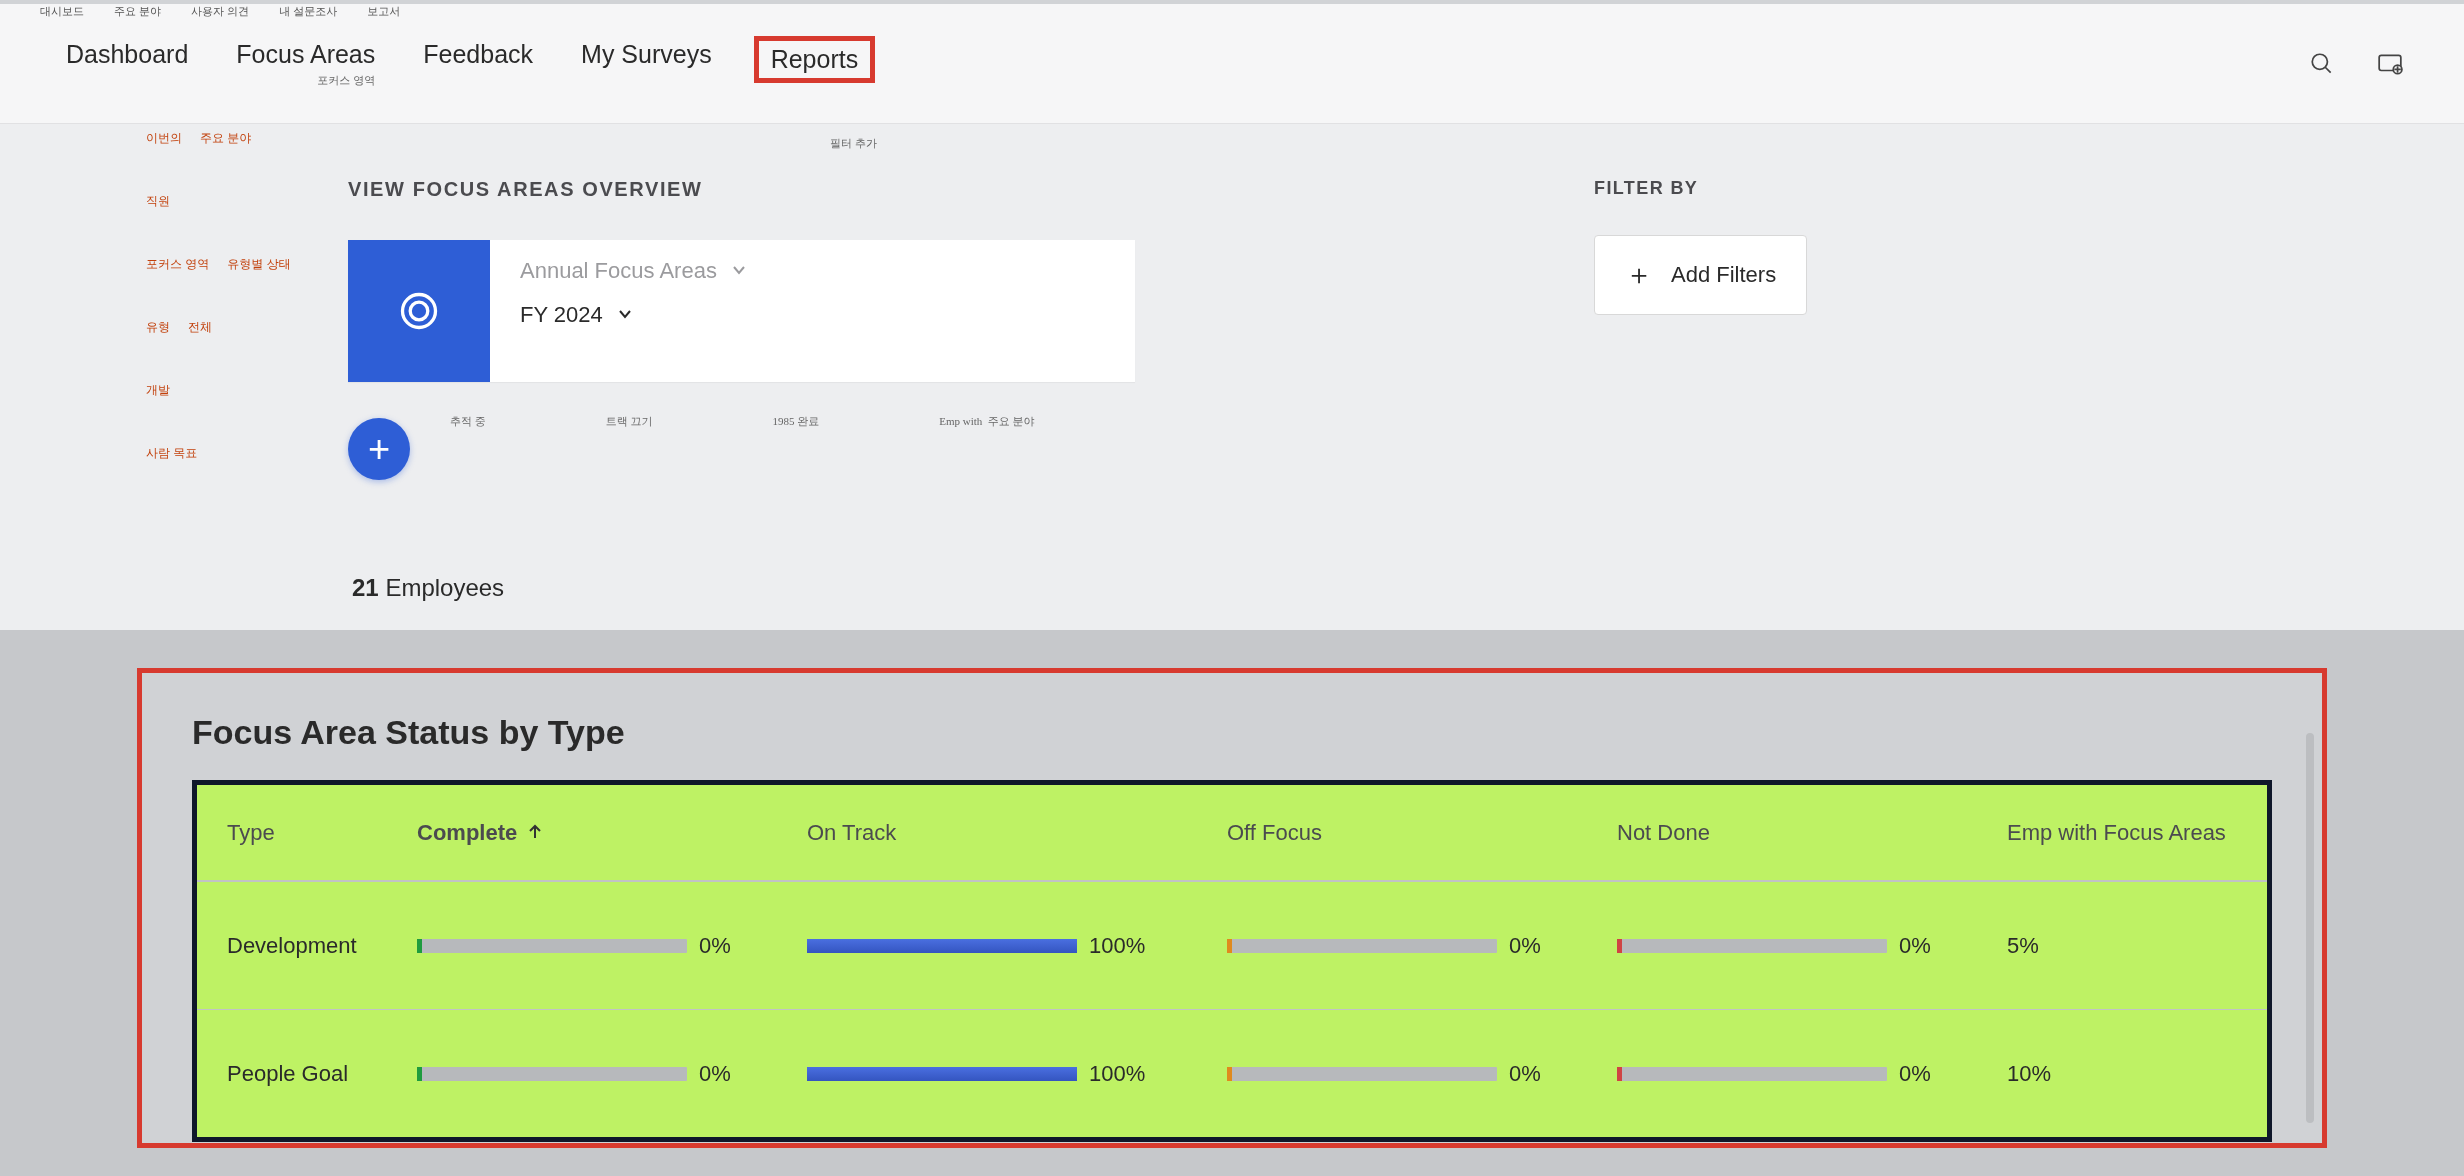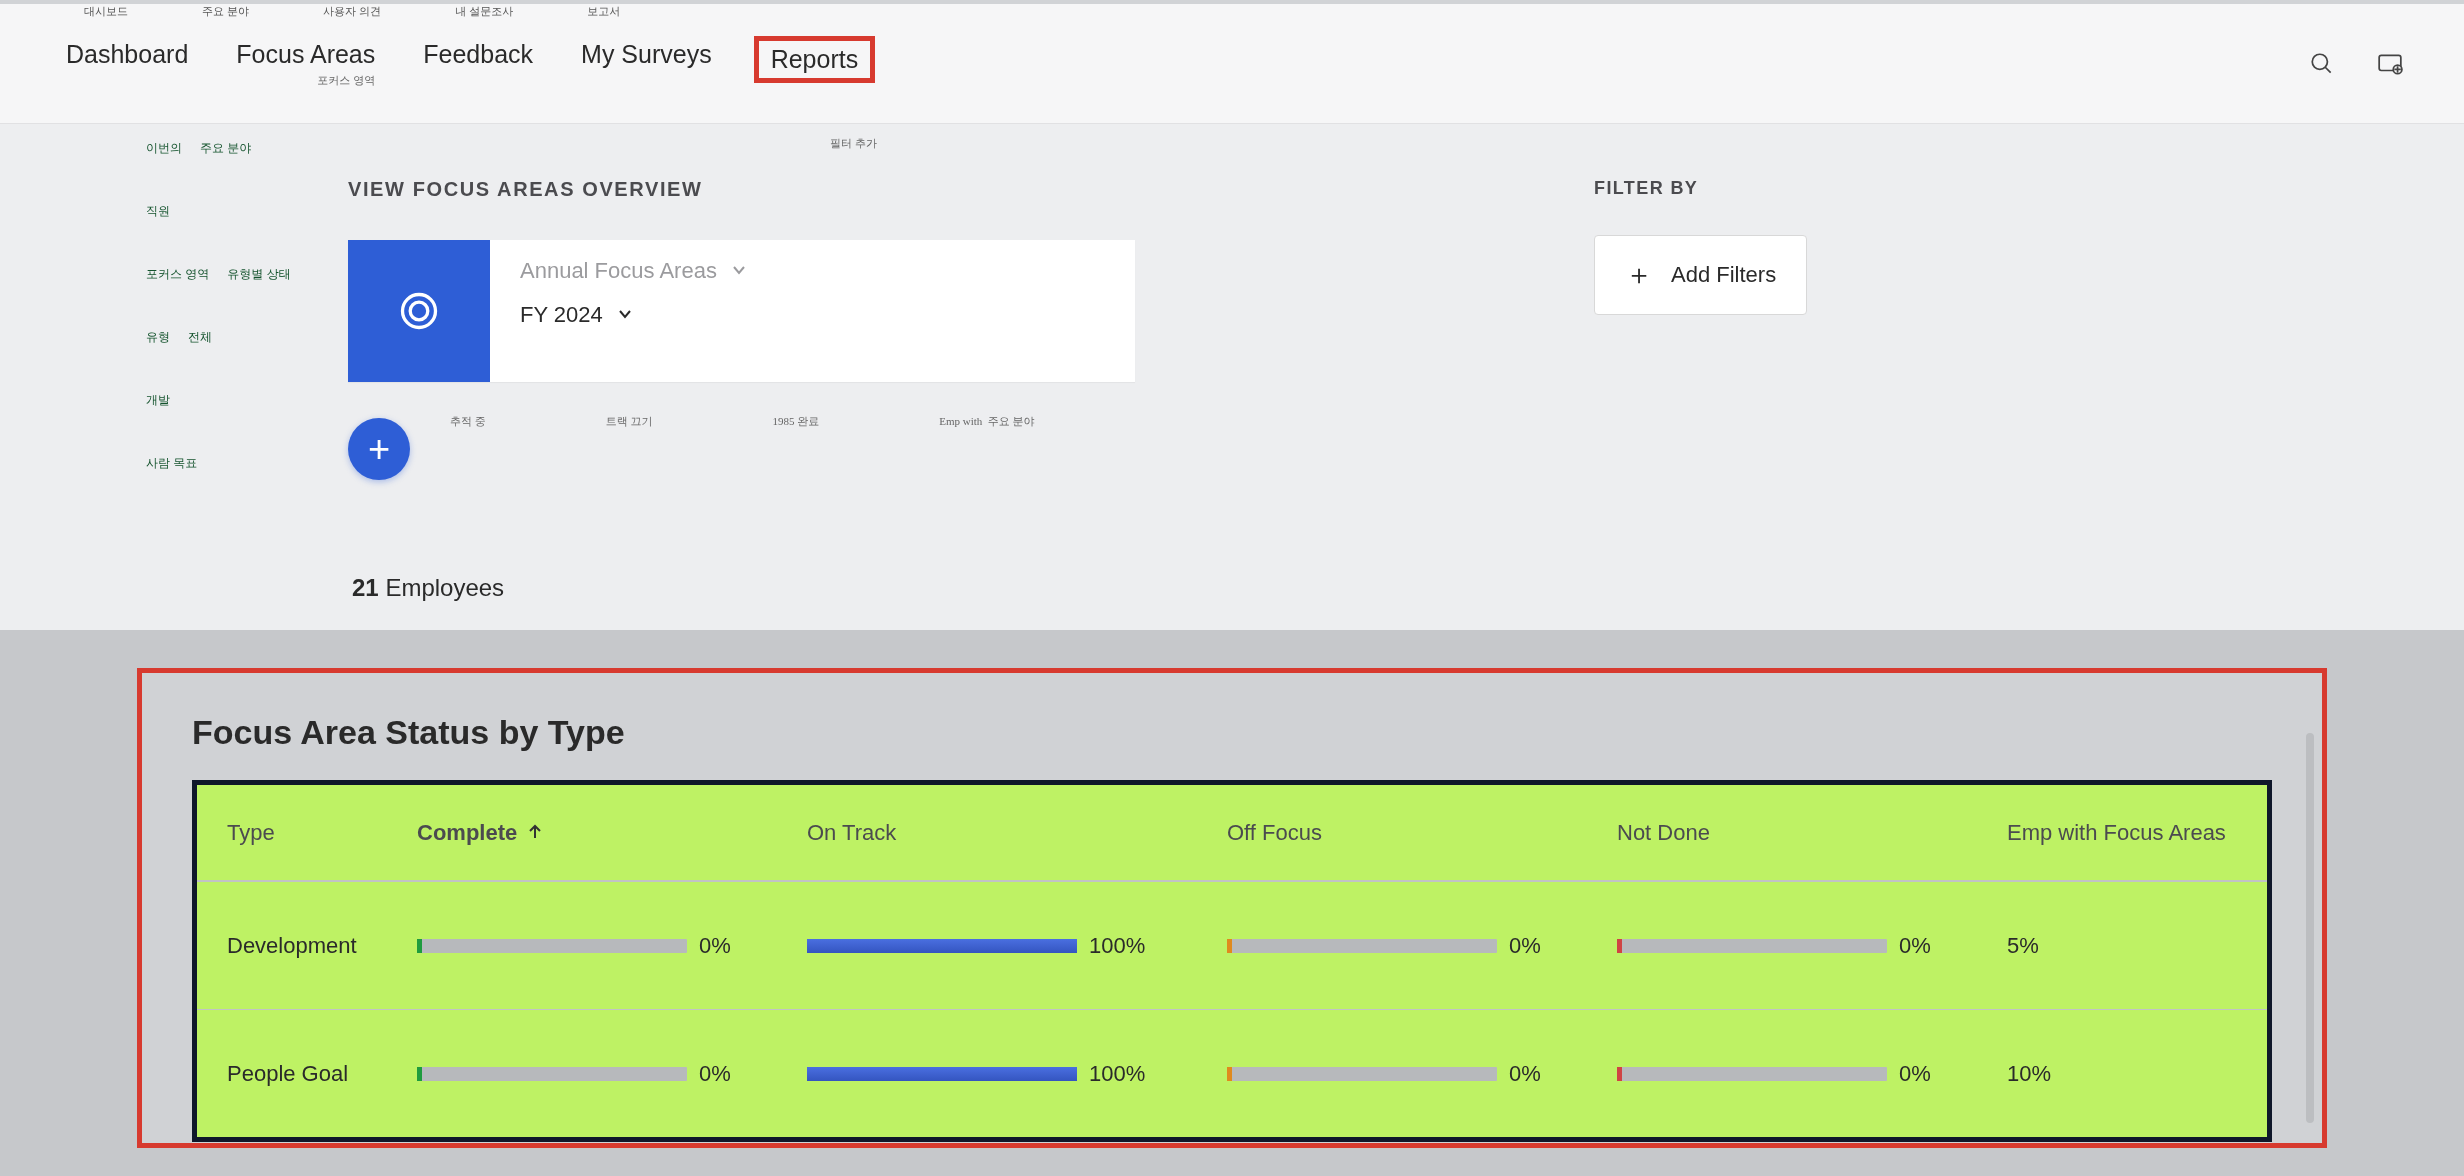--- a/index.html
+++ b/index.html
@@ -15,21 +15,21 @@
 
     
     .ko-strip {
       position: absolute;
       top: 4px; left: 40px;
       display: flex; gap: 30px;
       font-size: 11px;
       color: #555;
       z-index: 30;
     }
-    .ko-strip span { white-space: nowrap; margin-left: 44px; }
+    .ko-strip span { white-space: nowrap; }
 
     
     .topbar {
       position: absolute;
       top: 4px; left: 0; right: 0;
       height: 120px;
       background: #f6f6f7;
       border-bottom: 1px solid #e1e1e3;
       display: flex;
       align-items: center;
@@ -63,23 +63,23 @@
       background: #edeef0;
       z-index: 10;
     }
     .filter-add-label {
       position: absolute;
       top: 12px; left: 830px;
       font-size: 11px; color: #666;
     }
     .engagement-col {
       position: absolute;
-      top: 16px; left: 146px;
+      top: 6px; left: 146px;
       width: 200px;
-      font-size: 12px; color: #14532d;
+      font-size: 12px; color: #c2410c;
     }
     .engagement-col .row { display: flex; gap: 18px; margin-bottom: 46px; font-size: 12px; }
     .engagement-col .row span { white-space: nowrap; }
 
     .view-title {
       position: absolute;
       top: 54px; left: 348px;
       font-size: 20px; letter-spacing: 1.6px;
       color: #4b4b4f; font-weight: 600;
     }

